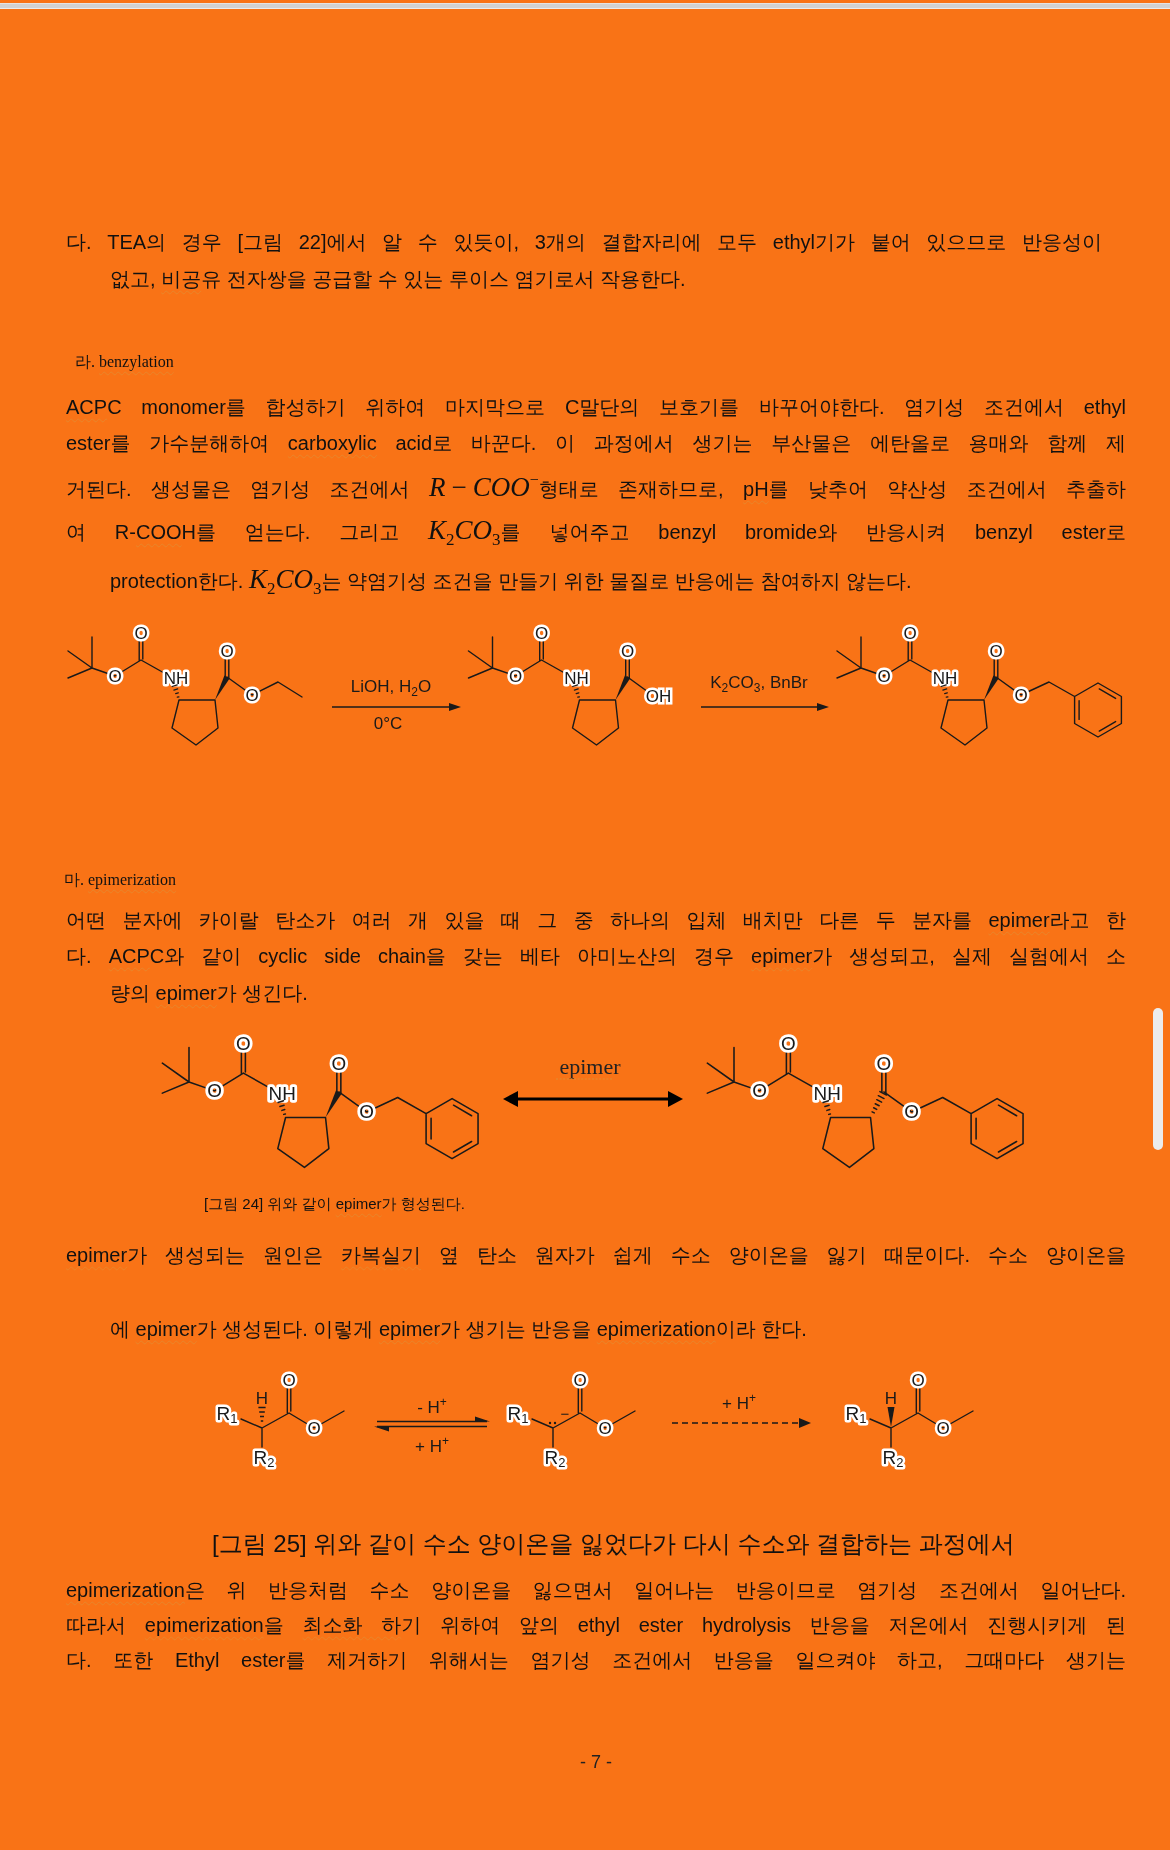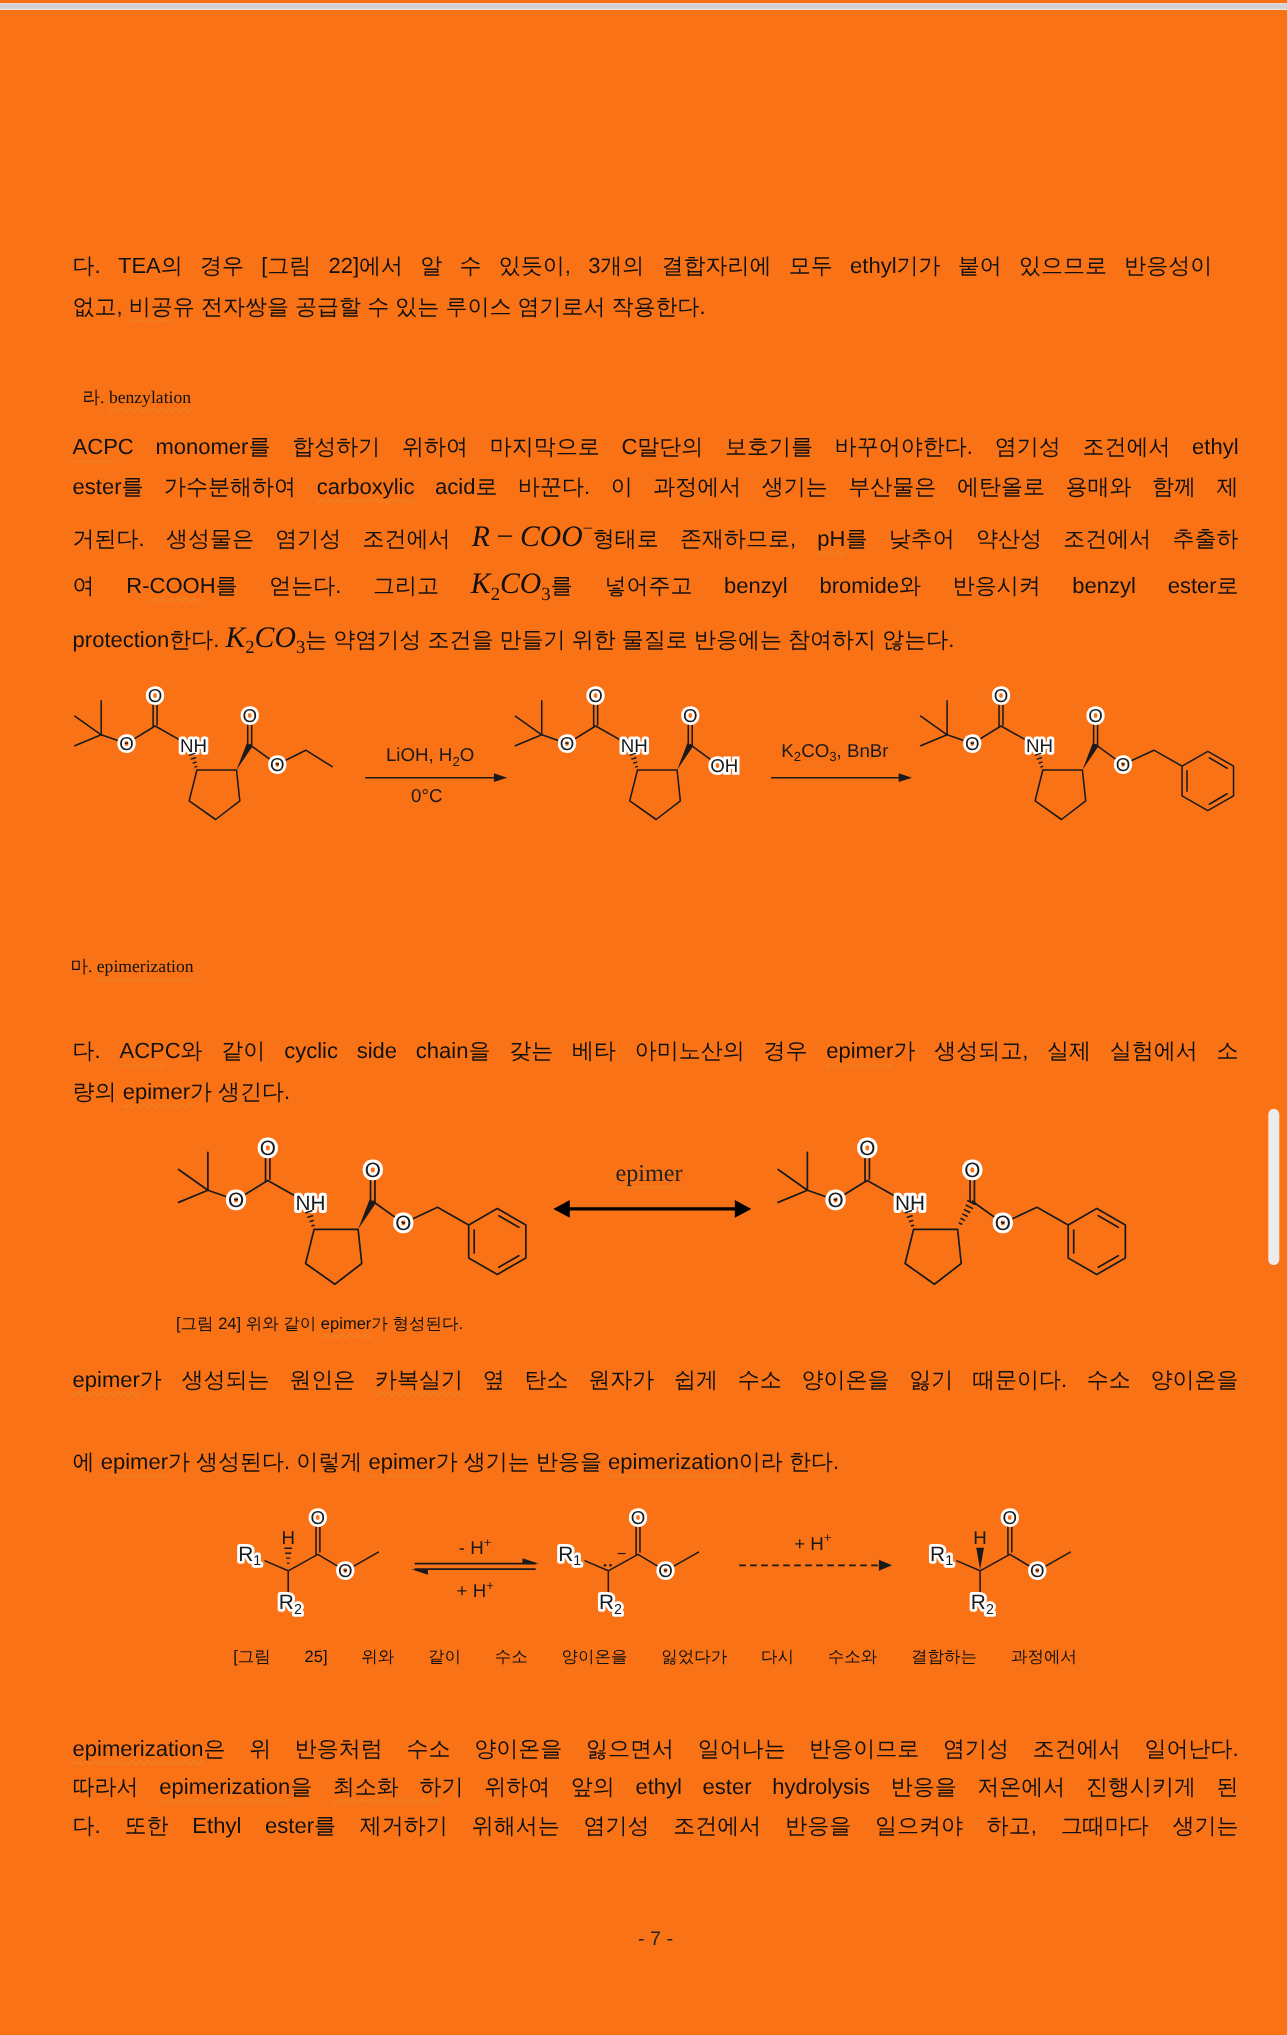--- a/index.html
+++ b/index.html
@@ -1,20 +1,20 @@
 <!DOCTYPE html>
 <html style="--text: #111111; --spell: #e8852a; --rule: #d2d2d2; --thumb: #ececec;"><head>
 <meta charset="utf-8">
 <style>
 :root{--text:#111111;--spell:#e8852a;--rule:#d2d2d2;--thumb:#ececec;}
 html,body{margin:0;padding:0;background:#ffffff;}
 .page{position:relative;width:1170px;height:1850px;background:#f97316;overflow:hidden;}
 .rule{position:absolute;left:0;top:3px;width:1170px;height:6px;background:var(--rule);border-top:1px solid #e4e4e4;border-bottom:1px solid #ececec;box-sizing:border-box;}
 .ln{position:absolute;left:66px;width:1060px;height:28px;line-height:28px;font-family:"Liberation Sans","DejaVu Sans",sans-serif;font-size:20px;color:var(--text);white-space:nowrap;text-align:justify;text-align-last:justify;}
-.ln.last{text-align:right;text-align-last:left;}
+.ln.last{text-align:right;text-align-last:left;margin-left:44px;}
 .hd{position:absolute;height:30px;line-height:30px;font-family:"Liberation Serif","DejaVu Serif",serif;font-size:16px;color:var(--text);white-space:nowrap;}
 .cap-serif{position:absolute;height:28px;line-height:28px;font-family:"Liberation Serif","DejaVu Serif",serif;font-size:19px;letter-spacing:0.3px;color:var(--text);white-space:nowrap;}
 .math{font-family:"Liberation Serif","DejaVu Serif",serif;font-style:italic;font-size:27px;}
 .math .op{font-style:normal;padding:0 6px;}
 .math sup{font-size:16px;vertical-align:11px;line-height:0;font-style:normal;}
 .math sub{font-size:17px;vertical-align:-6px;line-height:0;font-style:normal;}
 .sp{text-decoration:underline wavy var(--spell);text-decoration-thickness:1px;text-underline-offset:4px;text-decoration-skip-ink:none;}
 .fig{position:absolute;left:0;width:1170px;display:block;}
 .thumb{position:absolute;left:1153px;top:1008px;width:10px;height:142px;border-radius:5px;background:var(--thumb);}
 .pnum{position:absolute;left:546px;top:1748px;width:100px;height:28px;line-height:28px;text-align:center;font-family:"Liberation Sans","DejaVu Sans",sans-serif;font-size:18px;color:#222;}
@@ -115,20 +115,21 @@
     <g transform="translate(861,668)">
       <use href="#boc-core"></use>
         <use href="#ester-wedge"></use>
         <use href="#tail-benzyl"></use>
     </g>
   </svg>
 
 
   <div class="hd" style="left:64px;top:865px"><span class="chk">마. <span class="sp">epimerization</span></span></div>
 
+  <div class="ln" style="top:906px"><span class="chk">어떤 분자에 카이랄 탄소가 여러 개 있을 때 그 중 하나의 입체 배치만 다른 두 분자를 <span class="sp">epimer</span>라고 한</span></div>
   <div class="ln" style="top:942px"><span class="chk">다. <span class="sp">ACP</span>C와 같이 cyclic side chain을 갖는 베타 아미노산의 경우 <span class="sp">epimer</span>가 생성되고, 실제 실험에서 소</span></div>
   <div class="ln last" style="top:979px"><span class="chk">량의 <span class="sp">epimer</span>가 생긴다.</span></div>
 
   <svg class="fig" style="top:1020px" width="1170" height="165" viewBox="0 1020 1170 165">
     <g transform="translate(189,1082) scale(1.11)">
       <use href="#boc-core"></use>
         <use href="#ester-wedge"></use>
         <use href="#tail-benzyl"></use>
     </g>
     <g>
@@ -174,21 +175,21 @@
       <polygon points="811,1423 799,1418 799,1428" fill="#1a1a1a"></polygon>
       <text x="739" y="1409" text-anchor="middle" font-family="'Liberation Sans','DejaVu Sans',sans-serif" font-size="17" fill="#1a1a1a"><tspan>+ H</tspan><tspan font-size="12" dy="-7">+</tspan></text>
     </g>
     <g transform="translate(891,1428)">
       <use href="#f25-core"></use>
       <polygon points="0,-1 -3.5,-21 3.5,-21" fill="#1a1a1a"></polygon>
       <text x="0" y="-30" font-family="'Liberation Sans','DejaVu Sans',sans-serif" font-size="17" fill="#1a1a1a" text-anchor="middle" dominant-baseline="central">H</text>
     </g>
   </svg>
 
-  <div class="ln" style="left:212px;top:1493px;width:767px;font-size:15px"><span class="chk">[그림 25] 위와 같이 수소 양이온을 잃었다가 다시 수소와 결합하는 과정에서</span></div>
+  <div class="ln" style="left:212px;top:1530px;width:767px;font-size:24px"><span class="chk">[그림 25] 위와 같이 수소 양이온을 잃었다가 다시 수소와 결합하는 과정에서</span></div>
 
   <div class="ln" style="top:1576px"><span class="chk"><span class="sp">epimerization</span>은 위 반응처럼 수소 양이온을 잃으면서 일어나는 반응이므로 염기성 조건에서 일어난다.</span></div>
   <div class="ln" style="top:1611px"><span class="chk">따라서 <span class="sp">epimerization</span>을 <span class="sp">최소화 하</span>기 위하여 앞의 ethyl ester hydrolysis 반응을 저온에서 진행시키게 된</span></div>
   <div class="ln" style="top:1646px"><span class="chk">다. 또한 Ethyl ester를 제거하기 위해서는 염기성 조건에서 반응을 일으켜야 하고, 그때마다 생기는</span></div>
 
   <div class="pnum">- 7 -</div>
 
   <div class="thumb"></div>
 </div>
 

